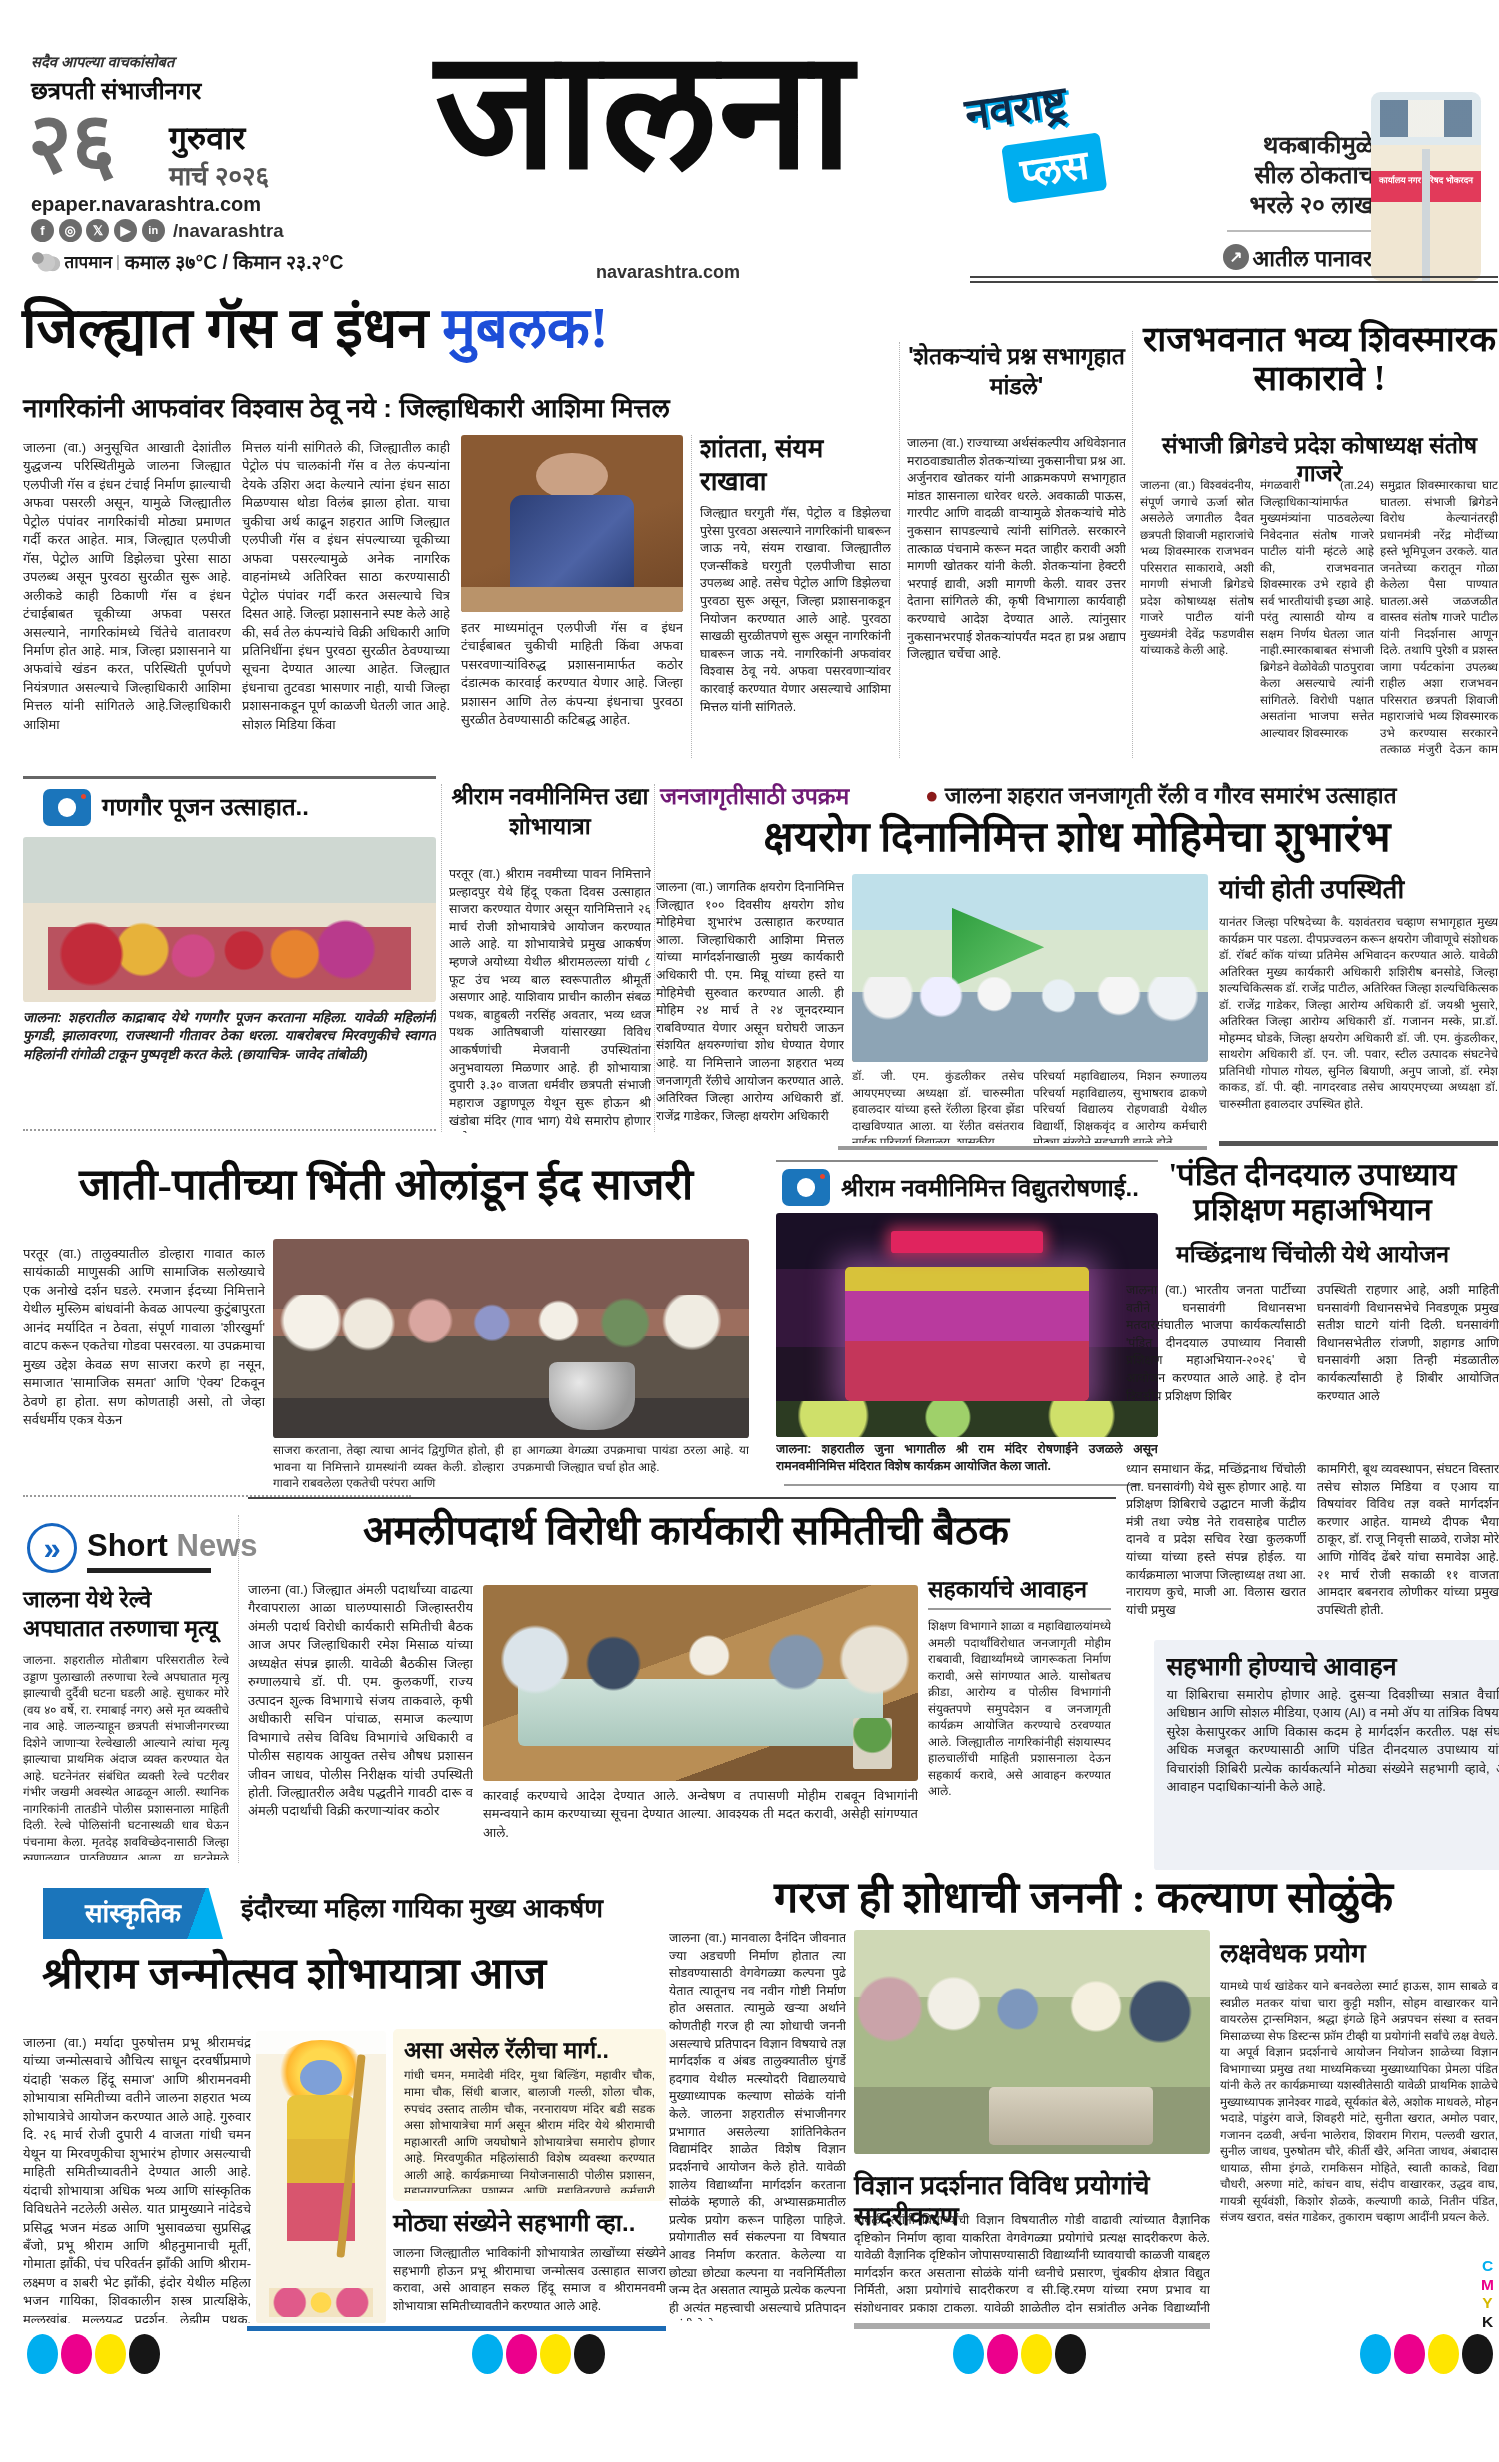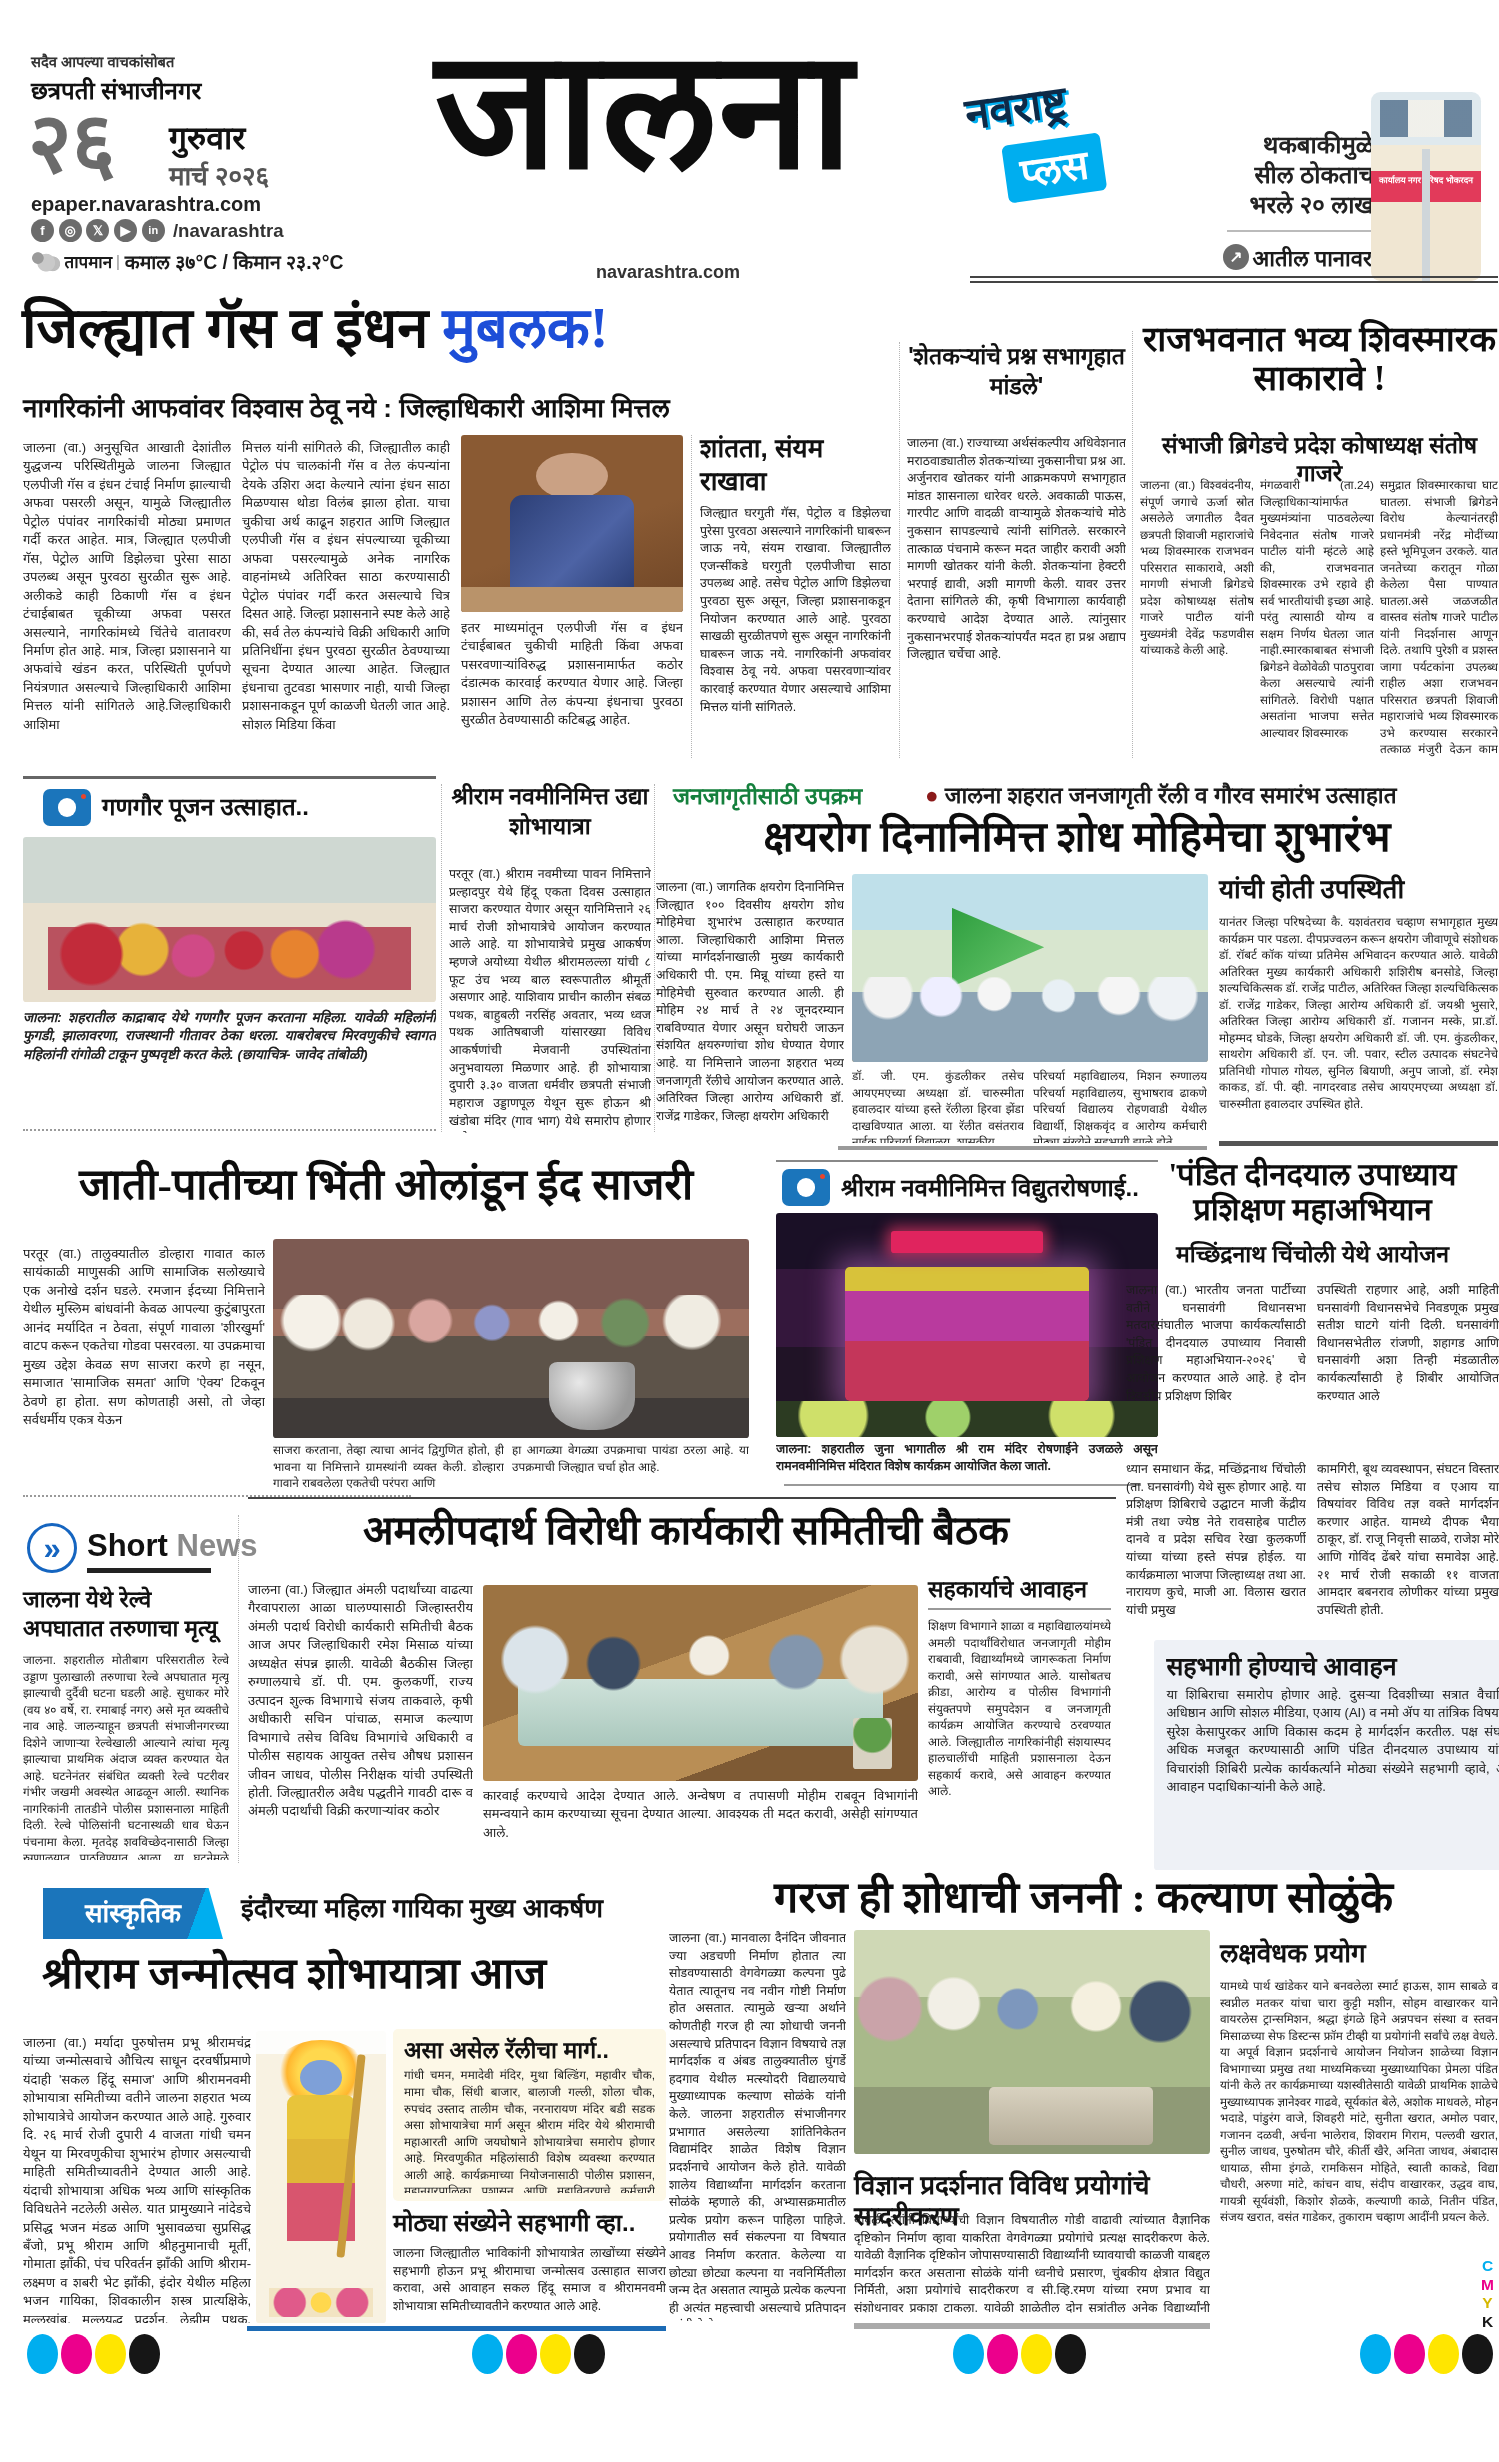--- a/index.html
+++ b/index.html
@@ -4,42 +4,42 @@
 <style>
   html,body{margin:0;padding:0;background:#e8e8e8;}
   .page{position:relative;width:1500px;height:2462px;background:#ffffff;overflow:hidden;
         font-family:"Liberation Sans", sans-serif;color:#1b1b1b;}
   .abs{position:absolute;}
   .ph{position:absolute;border-radius:3.1px;overflow:hidden;}
   .body-txt{font-size:13px;line-height:1.42;text-align:justify;overflow:hidden;color:#1c1c1c;}
   .body-sm{font-size:11.8px;line-height:1.40;text-align:justify;overflow:hidden;color:#1c1c1c;}
   .headline{font-family:"Liberation Serif", serif;font-weight:900;color:#0d0d0d;line-height:1.12;}
   .subhead{font-weight:800;color:#111;line-height:1.2;}
-  .kicker-red{color:#15803d;font-weight:900;margin-left:13px;}
+  .kicker-red{color:#701a75;font-weight:900;}
   .caption{font-weight:700;color:#222;line-height:1.35;text-align:justify;overflow:hidden;}
   .dotted-h{border-top:2.3px dotted #9a9a9a;}
   .dotted-v{border-left:1.6px dotted #b5b5b5;}
   .center{text-align:center;}
   .right{text-align:right;}
   .cam{background:#1b75bb;border-radius:7px;position:absolute;}
   .cam:before{content:"";position:absolute;left:50%;top:50%;width:18.6px;height:18.6px;margin:-9.3px 0 0 -9.3px;
               background:#fff;border-radius:50%;}
   .cam:after{content:"";position:absolute;right:4.7px;top:4.7px;width:5.4px;height:5.4px;background:#e8452c;border-radius:50%;}
   .soc{display:inline-block;width:23px;height:23px;border-radius:50%;background:#6b6b6b;color:#fff;
        font-weight:800;font-size:13px;line-height:23px;text-align:center;margin-right:4.7px;vertical-align:middle;}
   .dotgroup span{display:inline-block;width:31px;height:40px;border-radius:50%;margin-right:3.1px;}
   .boxed{background:#eef1f6;border-radius:3.1px;}
   .cream{background:#fdf8e7;border-radius:5px;}
 </style>
 </head>
 <body>
 
 <div class="page">
 
-  <div class="abs" style="left:31px;top:51px;width:279px;font-size:14.7px;font-weight:700;color:#333;">सदैव आपल्या वाचकांसोबत</div>
+  <div class="abs" style="left:31px;top:51px;width:279px;font-size:14.7px;font-weight:700;color:#333;font-style:italic;">सदैव आपल्या वाचकांसोबत</div>
   <div class="abs" style="left:31px;top:73px;width:295px;font-size:24px;font-weight:900;color:#111;">छत्रपती संभाजीनगर</div>
   <div class="abs" style="left:28px;top:99px;width:140px;font-size:84px;font-weight:900;color:#6b6b6b;line-height:1.05;">२६</div>
   <div class="abs" style="left:169px;top:115px;width:179px;font-size:32px;font-weight:900;color:#111;">गुरुवार</div>
   <div class="abs" style="left:169px;top:157px;width:194px;font-size:26px;font-weight:700;color:#555;">मार्च २०२६</div>
   <div class="abs" style="left:31px;top:193px;width:295px;font-size:20px;font-weight:700;color:#222;">epaper.navarashtra.com</div>
   <div class="abs" style="left:31px;top:219px;width:326px;">
     <span class="soc">f</span><span class="soc">◎</span><span class="soc">𝕏</span><span class="soc">▶</span><span class="soc" style="font-size:11px;">in</span>
     <span style="font-size:18.6px;font-weight:700;color:#333;vertical-align:middle;">/navarashtra</span>
   </div>
   <div class="abs" style="left:28px;top:248px;width:365px;">

